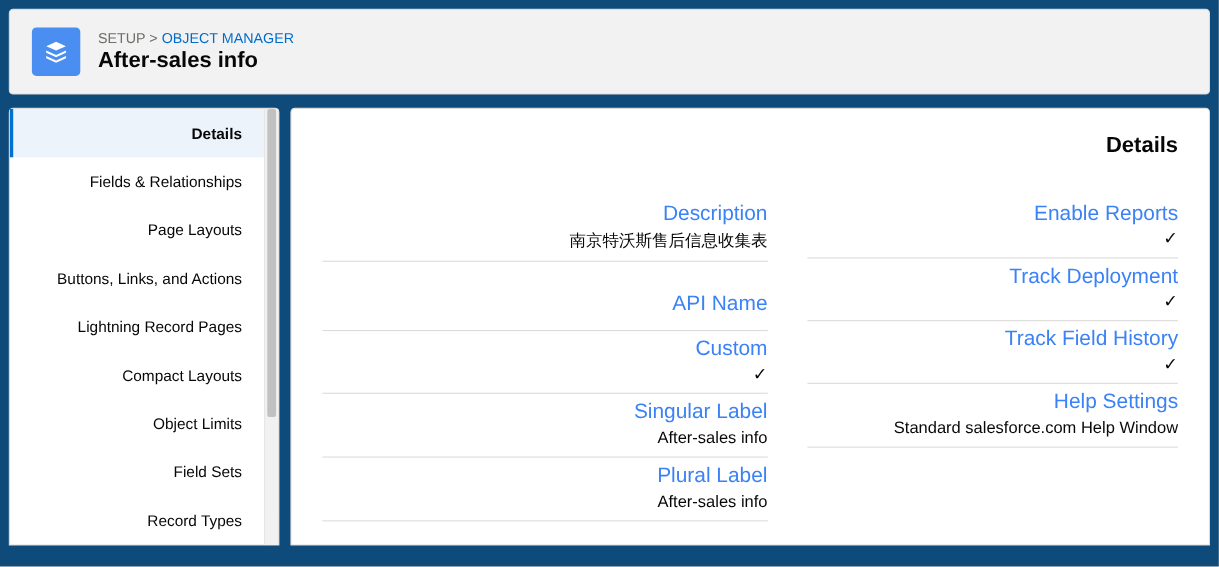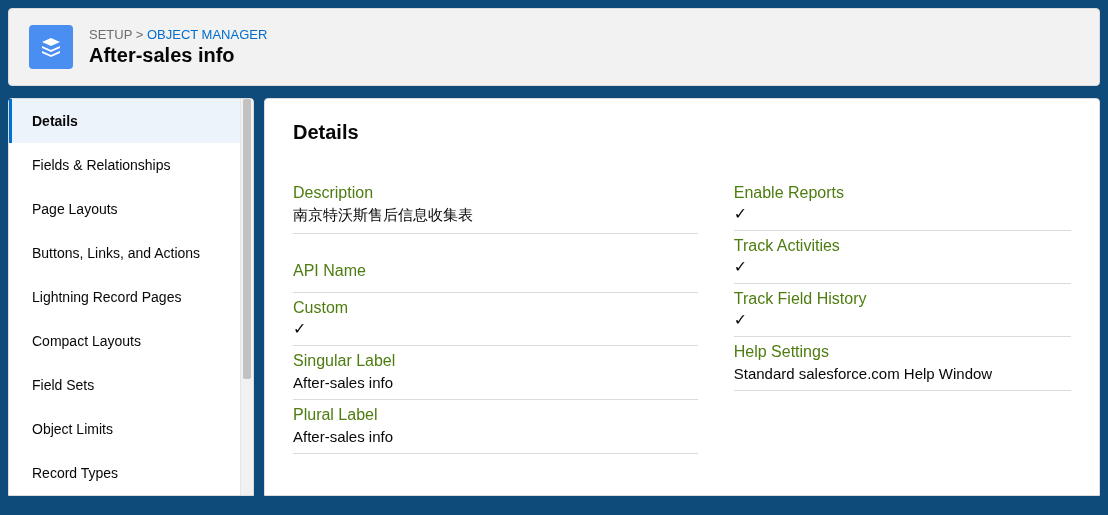--- a/index.html
+++ b/index.html
@@ -43,20 +43,21 @@
     .page-title {
       font-size: 20px;
       font-weight: 600;
       color: #080707;
     }
     .content-row {
       display: flex;
       margin-top: 12px;
       gap: 10px;
       align-items: flex-start;
+      text-align: right;
     }
     .sidebar {
       width: 246px;
       background: white;
       border-radius: 4px 4px 0 0;
       border: 1px solid #dddbda;
       flex-shrink: 0;
       position: relative;
       height: 398px;
       padding-right: 13px;
@@ -112,22 +113,22 @@
     }
     .col-left { flex: 1.2; min-width: 0; }
     .col-right { flex: 1; min-width: 0; }
     .field {
       border-bottom: 1px solid #dddbda;
       padding-bottom: 8px;
       margin-bottom: 6px;
     }
     .field.spacer-bottom { margin-bottom: 28px; }
     .field-label {
-      font-size: 16px;
-      color: #4d7c0f;
+      font-size: 19px;
+      color: #3b82f6;
       margin-bottom: 4px;
     }
     .field-value {
       font-size: 15px;
       color: #080707;
     }
     .check { font-size: 16px; line-height: 1; }
   </style>
 </head>
 <body>
@@ -152,22 +153,22 @@
   </div>
 
   <div class="content-row">
     <div class="sidebar" id="sidebar">
       <div class="sidebar-item selected">Details</div>
         <div class="sidebar-item">Fields &amp; Relationships</div>
         <div class="sidebar-item">Page Layouts</div>
         <div class="sidebar-item">Buttons, Links, and Actions</div>
         <div class="sidebar-item">Lightning Record Pages</div>
         <div class="sidebar-item">Compact Layouts</div>
+        <div class="sidebar-item">Object Limits</div>
         <div class="sidebar-item">Field Sets</div>
-        <div class="sidebar-item">Object Limits</div>
         <div class="sidebar-item">Record Types</div>
         <div class="sidebar-scroll">
         <div class="sidebar-thumb"></div>
       </div>
     </div>
 
     <div class="main">
       <div class="main-title">Details</div>
       <div class="detail-cols">
         <div class="col-left" id="col-left">
@@ -190,21 +191,21 @@
               <div class="field-label">Plural Label</div>
               <div class="field-value">After-sales info</div>
             </div>
           </div>
         <div class="col-right" id="col-right">
             <div class="field">
               <div class="field-label">Enable Reports</div>
               <div class="field-value check">✓</div>
             </div>
             <div class="field">
-              <div class="field-label">Track Activities</div>
+              <div class="field-label">Track Deployment</div>
               <div class="field-value check">✓</div>
             </div>
             <div class="field">
               <div class="field-label">Track Field History</div>
               <div class="field-value check">✓</div>
             </div>
             <div class="field">
               <div class="field-label">Help Settings</div>
               <div class="field-value">Standard salesforce.com Help Window</div>
             </div>

